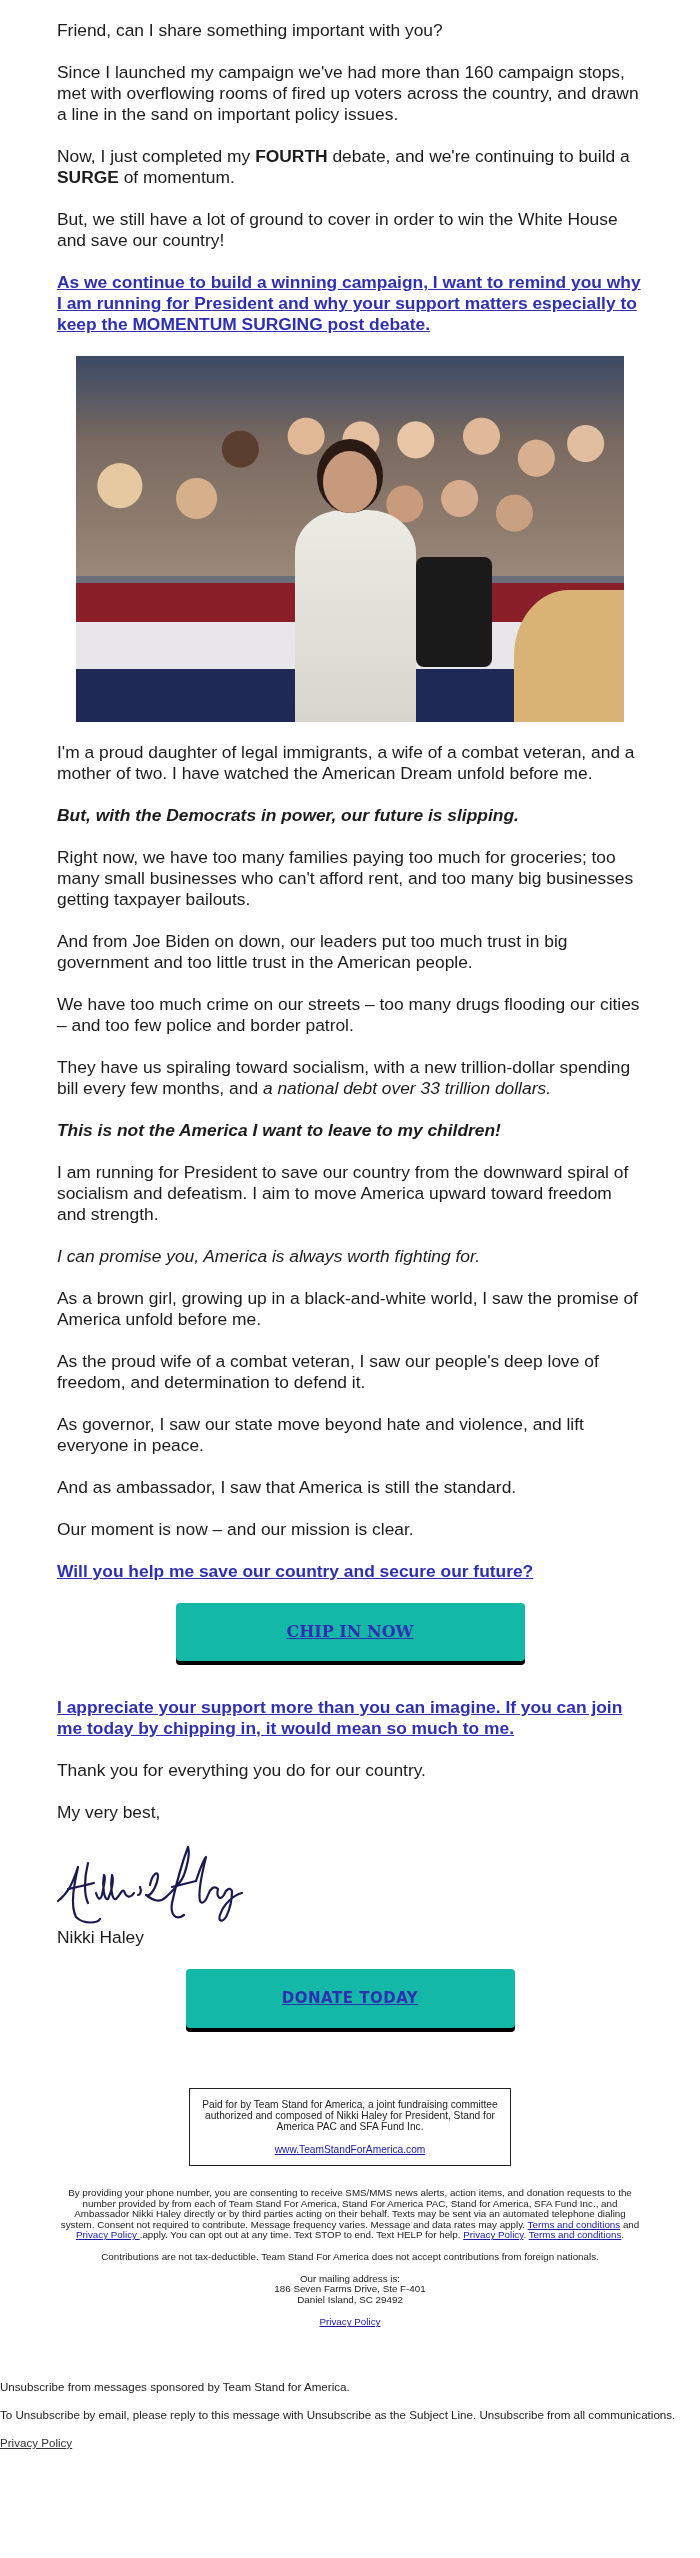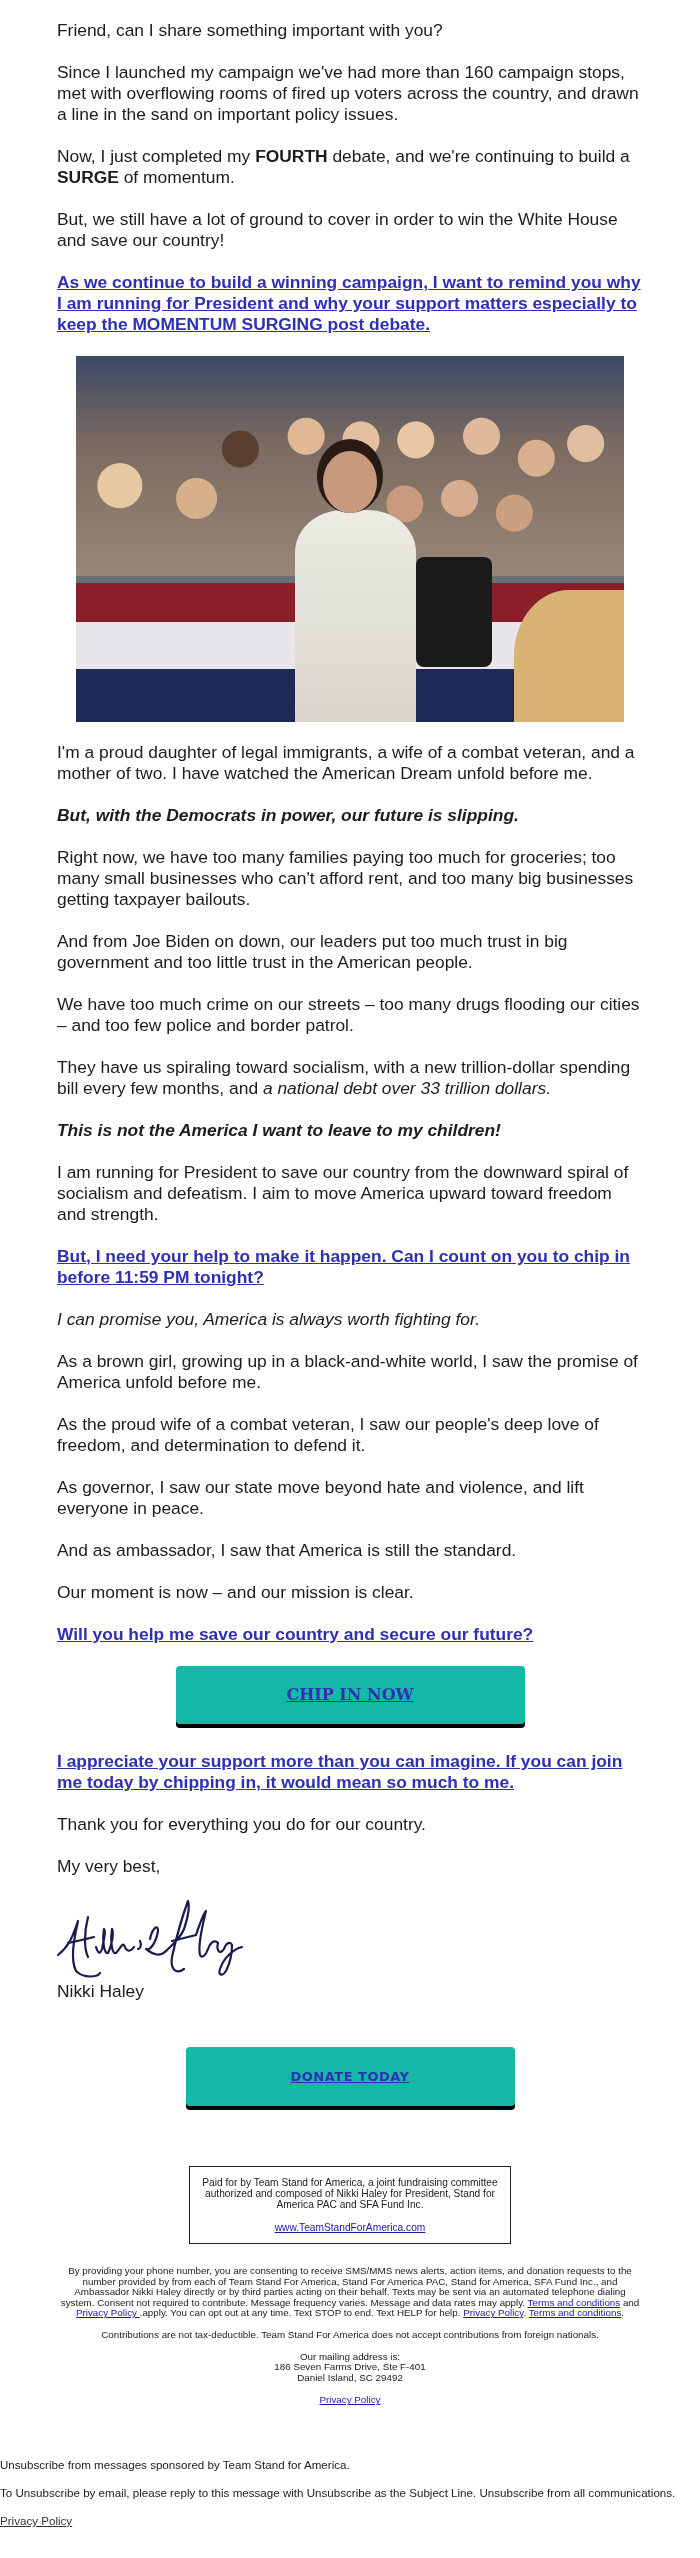--- a/index.html
+++ b/index.html
@@ -30,21 +30,21 @@
   }
   .hero .banner { position:absolute; left:0; top:62%; width:100%; height:38%;
     background: linear-gradient(180deg,#8a1f2a 0%,#8a1f2a 28%,#e8e6ea 28%,#e8e6ea 62%,#1e2a55 62%,#1e2a55 100%); }
   .hero .figure { position:absolute; left:40%; top:42%; width:22%; height:58%; background: linear-gradient(180deg,#ecebe4,#d8d6cc); border-radius: 40% 40% 0 0 / 20% 20% 0 0; }
   .hero .head { position:absolute; left:45%; top:26%; width:10%; height:17%; background:#c79a7e; border-radius:50%; box-shadow: 0 -6px 0 6px #2a1a14; }
   .hero .camera { position:absolute; left:62%; top:55%; width:14%; height:30%; background:#1a1a1a; border-radius:8px; }
   .hero .blond { position:absolute; right:0; bottom:0; width:20%; height:36%; background:#d9b276; border-radius:50% 0 0 0; }
   .btn-wrap { text-align: center; margin: 0 0 21px 0; }
   .btn { display:inline-block; background:#14b8a6; color:#ffffff; text-decoration:none; border-radius:4px; box-shadow: 0 4px 0 #000000; }
   .btn-chip { width: 349px; height: 58px; line-height: 58px; font-family: "DejaVu Serif", serif; font-weight: bold; font-size: 16px; }
-  .btn-donate { width: 329px; height: 59px; line-height: 59px; font-family: "DejaVu Sans", sans-serif; font-weight: bold; font-size: 13px; letter-spacing: 0.5px; margin-top: 24px; }
+  .btn-donate { width: 329px; height: 59px; line-height: 59px; font-family: "DejaVu Sans", sans-serif; font-weight: bold; font-size: 15px; letter-spacing: 0.5px; }
   .signoff { font-size: 17.4px; line-height: 21px; margin: 0; }
   .signature { display:block; width: 210px; height: 82px; margin: 22px 0 0 -3px; }
   .name { font-size: 17.4px; line-height: 21px; margin: 0 0 40px 0; }
   .footer-box-wrap { text-align: center; margin-top: 60px; border-radius: 17px; }
   .footer-box { display:inline-block; width: 300px; border: 1px solid #222; padding: 10px 10px 10px 10px; font-size: 10.2px; line-height: 11px; color: #222; text-align:center; }
   .footer-box p { margin: 0; }
   .footer-box a { color: #1a1aa6; text-decoration: underline; display:inline-block; margin-top: 12px; }
   .disclaimer { width: 585px; margin: 22px auto 0 auto; text-align:center; font-size: 9.8px; line-height: 10.6px; color: #222; }
   .disclaimer p { margin: 0 0 11px 0; }
   .disclaimer a { color: #1a1aa6; text-decoration: underline; }
@@ -76,34 +76,33 @@
     </div>
 
     <p>I'm a proud daughter of legal immigrants, a wife of a combat veteran, and a mother of two. I have watched the American Dream unfold before me.</p>
     <p class="bi">But, with the Democrats in power, our future is slipping.</p>
     <p>Right now, we have too many families paying too much for groceries; too many small businesses who can't afford rent, and too many big businesses getting taxpayer bailouts.</p>
     <p>And from Joe Biden on down, our leaders put too much trust in big government and too little trust in the American people.</p>
     <p>We have too much crime on our streets – too many drugs flooding our cities – and too few police and border patrol.</p>
     <p><span>They have us spiraling toward socialism, with a new trillion-dollar spending bill every few months, and </span><span class="it">a national debt over 33 trillion dollars.</span></p>
     <p class="bi">This is not the America I want to leave to my children!</p>
     <p>I am running for President to save our country from the downward spiral of socialism and defeatism. I aim to move America upward toward freedom and strength.</p>
-    <p><a href="#">But, I need your help to make it happen. Can I count on you to chip in before 11:59 PM tonight?</a></p>
     <p class="it">I can promise you, America is always worth fighting for.</p>
     <p>As a brown girl, growing up in a black-and-white world, I saw the promise of America unfold before me.</p>
     <p>As the proud wife of a combat veteran, I saw our people's deep love of freedom, and determination to defend it.</p>
     <p>As governor, I saw our state move beyond hate and violence, and lift everyone in peace.</p>
     <p>And as ambassador, I saw that America is still the standard.</p>
     <p>Our moment is now – and our mission is clear.</p>
     <p><a href="#">Will you help me save our country and secure our future?</a></p>
 
     <div class="btn-wrap">
       <a href="#" class="btn btn-chip">CHIP IN NOW</a>
     </div>
 
-    <p style="margin-top:27px"><a href="#">I appreciate your support more than you can imagine. If you can join me today by chipping in, it would mean so much to me.</a></p>
+    <p style="margin-top:36px"><a href="#">I appreciate your support more than you can imagine. If you can join me today by chipping in, it would mean so much to me.</a></p>
     <p>Thank you for everything you do for our country.</p>
     <p class="signoff">My very best,</p>
 
     <svg class="signature" viewBox="0 0 210 82" fill="none" stroke="#1a1a4d" stroke-width="2.2" stroke-linecap="round" stroke-linejoin="round">
       <path d="M4 56 C 14 48, 18 40, 24 22 C 20 40, 16 60, 22 72 C 30 80, 44 78, 46 74"></path>
       <path d="M14 44 C 24 42, 32 40, 40 38"></path>
       <path d="M34 18 C 30 34, 30 50, 34 58"></path>
       <path d="M42 48 C 44 54, 46 56, 48 50 C 50 40, 52 32, 50 30 C 48 40, 50 56, 54 54 C 58 46, 60 34, 58 30 C 56 42, 58 56, 62 54 C 66 50, 68 44, 70 46 C 72 52, 76 54, 80 48"></path>
       <path d="M86 42 C 88 46, 86 50, 84 50"></path>
       <path d="M96 40 C 98 30, 104 24, 104 32 C 102 44, 96 52, 92 50 C 100 56, 106 58, 112 52"></path>

